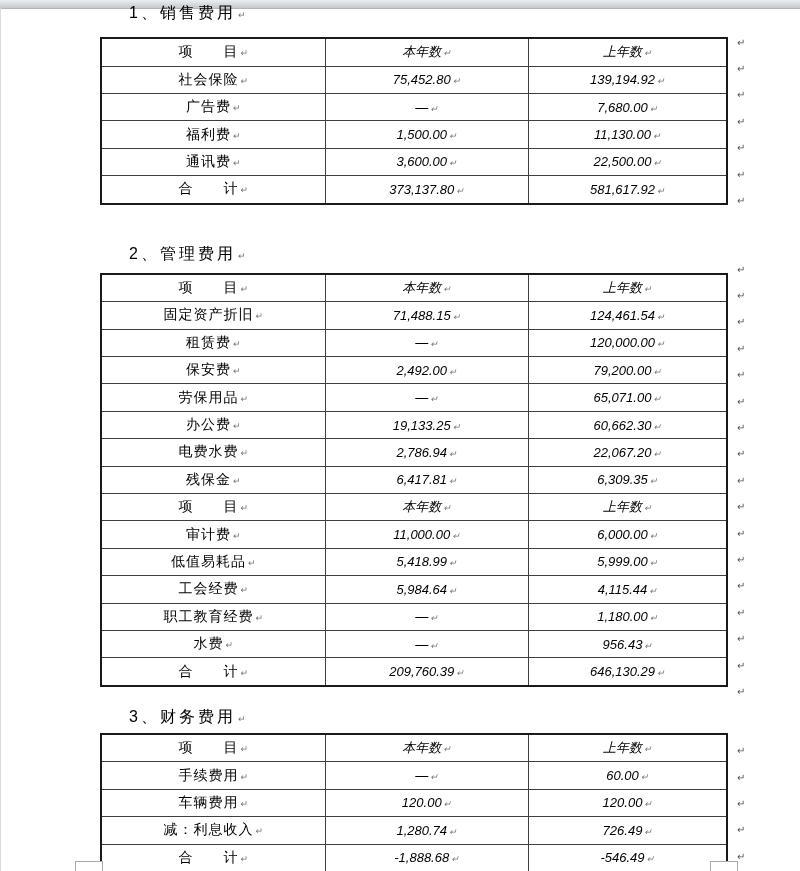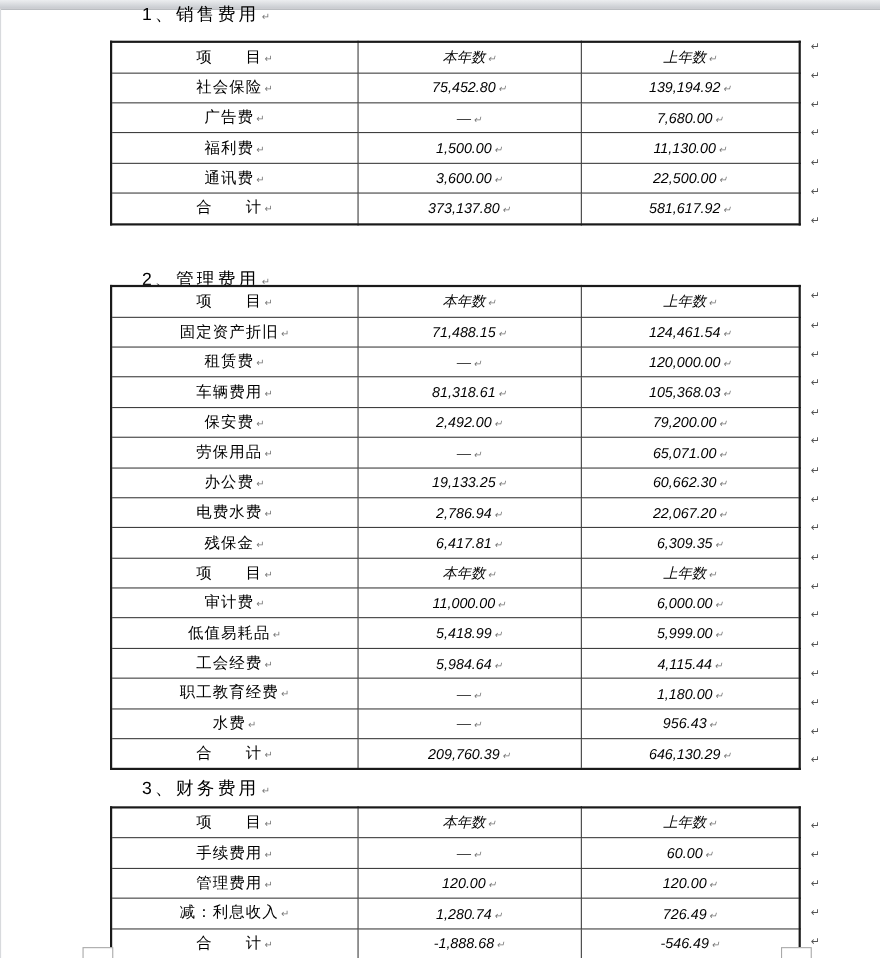--- a/index.html
+++ b/index.html
@@ -127,25 +127,20 @@
             <td class="c-label"><span>固定资产折旧</span><span class="pm">↵</span></td>
             <td class="c-num"><span>71,488.15</span><span class="pm">↵</span></td>
             <td class="c-num"><span>124,461.54</span><span class="pm">↵</span></td>
           </tr>
           <tr>
             <td class="c-label"><span>租赁费</span><span class="pm">↵</span></td>
             <td class="c-num"><span>—</span><span class="pm">↵</span></td>
             <td class="c-num"><span>120,000.00</span><span class="pm">↵</span></td>
           </tr>
           <tr>
-            <td class="c-label"><span>车辆费用</span><span class="pm">↵</span></td>
-            <td class="c-num"><span>81,318.61</span><span class="pm">↵</span></td>
-            <td class="c-num"><span>105,368.03</span><span class="pm">↵</span></td>
-          </tr>
-          <tr>
             <td class="c-label"><span>保安费</span><span class="pm">↵</span></td>
             <td class="c-num"><span>2,492.00</span><span class="pm">↵</span></td>
             <td class="c-num"><span>79,200.00</span><span class="pm">↵</span></td>
           </tr>
           <tr>
             <td class="c-label"><span>劳保用品</span><span class="pm">↵</span></td>
             <td class="c-num"><span>—</span><span class="pm">↵</span></td>
             <td class="c-num"><span>65,071.00</span><span class="pm">↵</span></td>
           </tr>
           <tr>
@@ -235,21 +230,21 @@
             <td class="c-label"><span>项　　目</span><span class="pm">↵</span></td>
             <td class="c-num"><span>本年数</span><span class="pm">↵</span></td>
             <td class="c-num"><span>上年数</span><span class="pm">↵</span></td>
           </tr>
           <tr>
             <td class="c-label"><span>手续费用</span><span class="pm">↵</span></td>
             <td class="c-num"><span>—</span><span class="pm">↵</span></td>
             <td class="c-num"><span>60.00</span><span class="pm">↵</span></td>
           </tr>
           <tr>
-            <td class="c-label"><span>管理费用</span><span class="pm">↵</span></td>
+            <td class="c-label"><span>车辆费用</span><span class="pm">↵</span></td>
             <td class="c-num"><span>120.00</span><span class="pm">↵</span></td>
             <td class="c-num"><span>120.00</span><span class="pm">↵</span></td>
           </tr>
           <tr>
             <td class="c-label"><span>减：利息收入</span><span class="pm">↵</span></td>
             <td class="c-num"><span>1,280.74</span><span class="pm">↵</span></td>
             <td class="c-num"><span>726.49</span><span class="pm">↵</span></td>
           </tr>
           <tr>
             <td class="c-label"><span>合　　计</span><span class="pm">↵</span></td>

